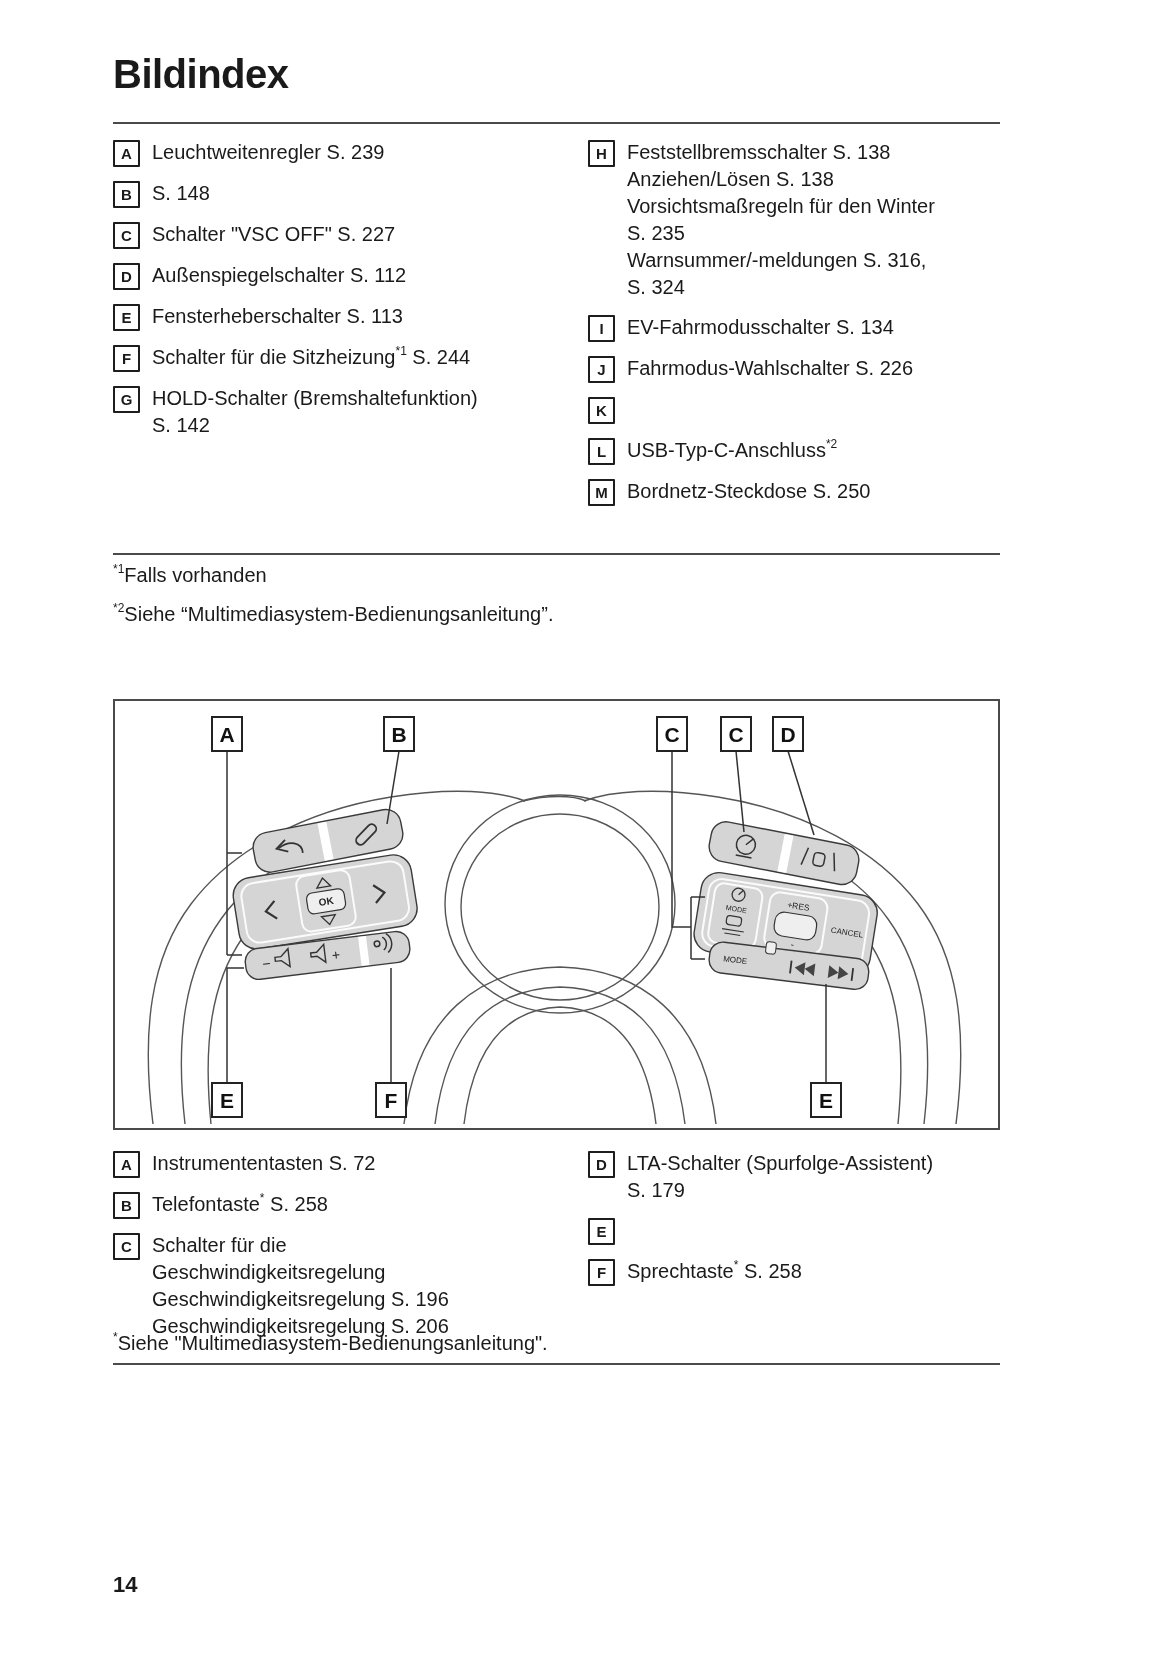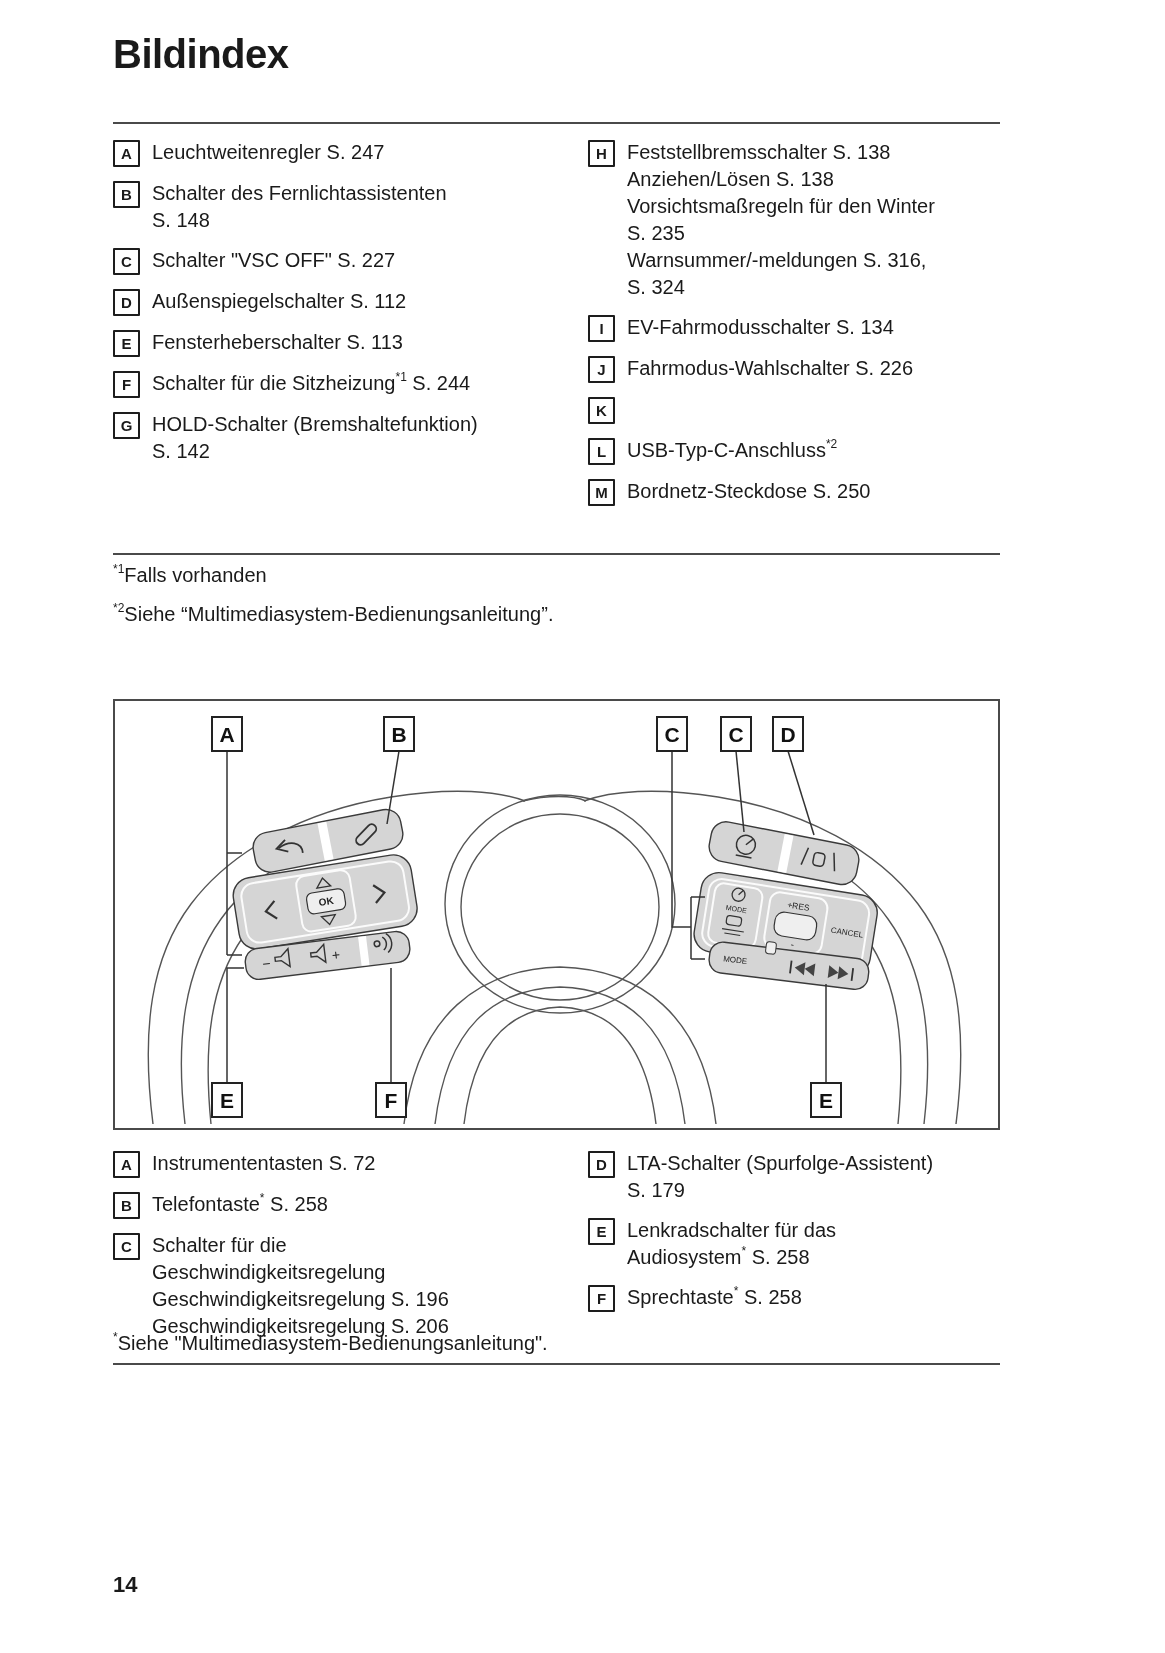--- a/index.html
+++ b/index.html
@@ -1,18 +1,18 @@
 <!DOCTYPE html>
 <html><head>
 <meta charset="utf-8">
 <style>
   html,body{margin:0;padding:0;background:#fff;}
   .page{position:relative;width:1165px;height:1653px;background:#fff;color:#1a1a1a;
         font-family:"Liberation Sans","DejaVu Sans",sans-serif;overflow:hidden;}
-  .title{position:absolute;left:113px;top:32px;font-size:40px;font-weight:bold;letter-spacing:-0.5px;}
+  .title{position:absolute;left:113px;top:52px;font-size:40px;font-weight:bold;letter-spacing:-0.5px;}
   .rule{position:absolute;left:113px;width:887px;height:2px;background:#4a4a4a;}
   .cols{position:absolute;left:113px;width:887px;}
   .col-left{position:absolute;left:0;top:0;width:450px;}
   .col-right{position:absolute;left:475px;top:0;width:412px;}
   .idx-item{display:flex;gap:12px;margin-bottom:13px;}
   .keybox{flex:none;width:23px;height:23px;border:2px solid #1d1d1d;border-radius:1px;
           display:flex;align-items:center;justify-content:center;
           font-size:15px;font-weight:bold;margin-top:1px;background:#fff;}
   .idx-text{font-size:20px;line-height:27px;}
   sup{font-size:12px;line-height:0;position:relative;top:-1px;}
@@ -28,27 +28,26 @@
 
   <div class="title">Bildindex</div>
   <div class="rule" style="top:122px"></div>
 
   <div class="cols" style="top:139px;height:420px">
     <div class="col-left">
 
       <div class="idx-item">
         <span class="keybox">A</span>
         <div class="idx-text">
-            <div>Leuchtweitenregler S. 247</div>
+            <div>Leuchtweitenregler S. 239</div>
           </div>
       </div>
       <div class="idx-item">
         <span class="keybox">B</span>
         <div class="idx-text">
-            <div>Schalter des Fernlichtassistenten</div>
             <div>S. 148</div>
           </div>
       </div>
       <div class="idx-item">
         <span class="keybox">C</span>
         <div class="idx-text">
             <div>Schalter "VSC OFF" S. 227</div>
           </div>
       </div>
       <div class="idx-item">
@@ -323,24 +322,20 @@
 
       <div class="idx-item">
         <span class="keybox">D</span>
         <div class="idx-text">
             <div>LTA-Schalter (Spurfolge-Assistent)</div>
             <div>S. 179</div>
           </div>
       </div>
       <div class="idx-item">
         <span class="keybox">E</span>
-        <div class="idx-text">
-          <div>Lenkradschalter für das</div>
-          <div><span>Audiosystem</span><sup>*</sup><span> S. 258</span></div>
-        </div>
       </div>
       <div class="idx-item">
         <span class="keybox">F</span>
         <div class="idx-text">
             <div><span>Sprechtaste</span><sup>*</sup><span> S. 258</span></div>
           </div>
       </div>
 
     </div>
   </div>

